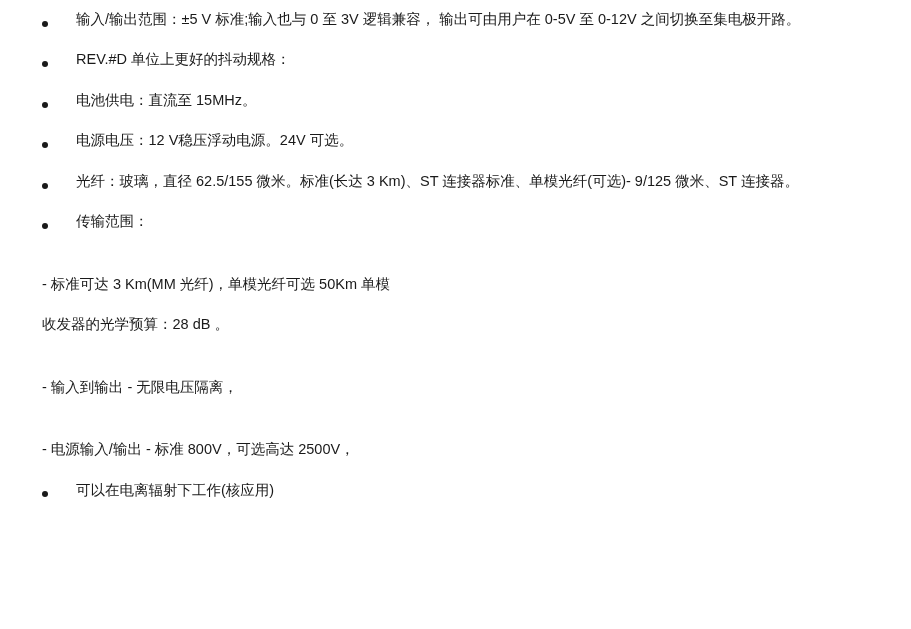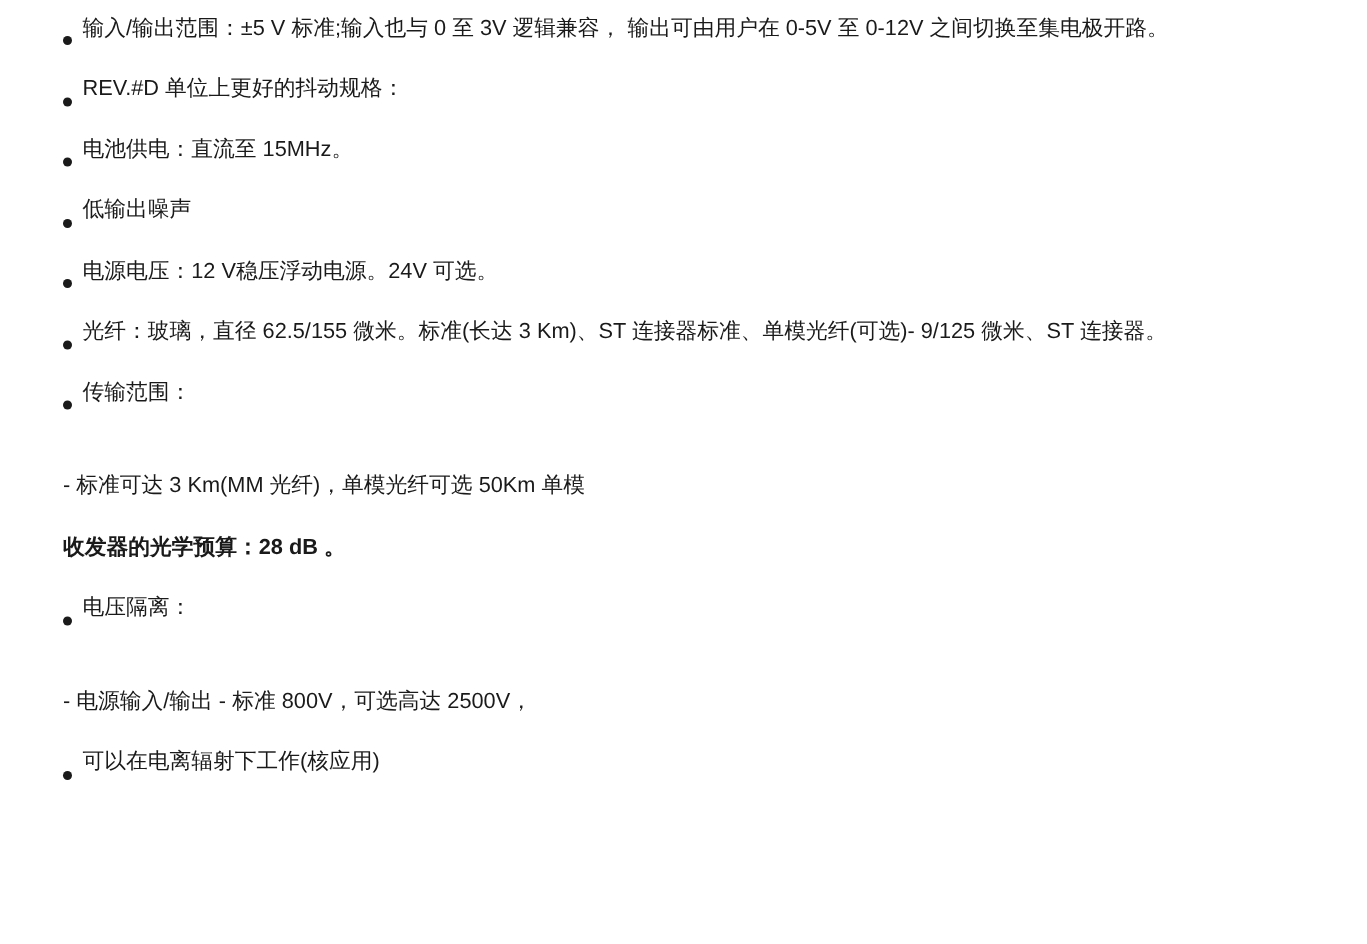--- a/index.html
+++ b/index.html
@@ -18,43 +18,43 @@
   }
   .page {
     padding: 8px 22px 0 22px;
     box-sizing: border-box;
   }
   .block {
     margin: 0 0 18px 0;
   }
   .bullet-line {
     display: flex;
-    align-items: flex-end;
+    align-items: center;
     padding-left: 20px;
+    gap: 21px;
   }
   .bullet-dot {
     flex: 0 0 auto;
     width: 6px;
     height: 6px;
     border-radius: 50%;
     background: #1a1a1a;
     margin-top: 9px;
     margin-right: 7px;
   }
   .bullet-text {
     flex: 1 1 auto;
   }
   .para {
     padding-left: 20px;
     text-indent: 14px;
     text-align: justify;
   }
   .plain {
     padding-left: 20px;
-    font-weight: bold;
   }
   .dash {
     padding-left: 20px;
     margin-top: 40px;
   }
 </style>
 </head>
 <body>
 
 <div class="page">
@@ -68,49 +68,42 @@
     <span class="bullet-dot"></span>
     <span class="bullet-text">REV.#D 单位上更好的抖动规格：</span>
   </div>
 
 
   <div class="block bullet-line">
     <span class="bullet-dot"></span>
     <span class="bullet-text">电池供电：直流至 15MHz。</span>
   </div>
 
-  <div class="block bullet-line">
-    <span class="bullet-dot"></span>
-    <span class="bullet-text">低输出噪声</span>
-  </div>
 
   <div class="block bullet-line">
     <span class="bullet-dot"></span>
     <span class="bullet-text">电源电压：12 V稳压浮动电源。24V 可选。</span>
   </div>
 
   <div class="block bullet-line">
     <span class="bullet-dot"></span>
     <span class="bullet-text">光纤：玻璃，直径 62.5/155 微米。标准(长达 3 Km)、ST 连接器标准、单模光纤(可选)- 9/125 微米、ST 连接器。</span>
   </div>
 
   <div class="block bullet-line">
     <span class="bullet-dot"></span>
     <span class="bullet-text">传输范围：</span>
   </div>
 
   <div class="block dash">- 标准可达 3 Km(MM 光纤)，单模光纤可选 50Km 单模</div>
 
   <div class="block plain">收发器的光学预算：28 dB 。</div>
 
-  <div class="block bullet-line">
-    <span class="bullet-dot"></span>
-    <span class="bullet-text">电压隔离：</span>
-  </div>
 
+  <div class="block dash">- 输入到输出 - 无限电压隔离，</div>
 
   <div class="block dash">- 电源输入/输出 - 标准 800V，可选高达 2500V，</div>
 
 
   <div class="block bullet-line">
     <span class="bullet-dot"></span>
     <span class="bullet-text">可以在电离辐射下工作(核应用)</span>
   </div>
 
 </div>

